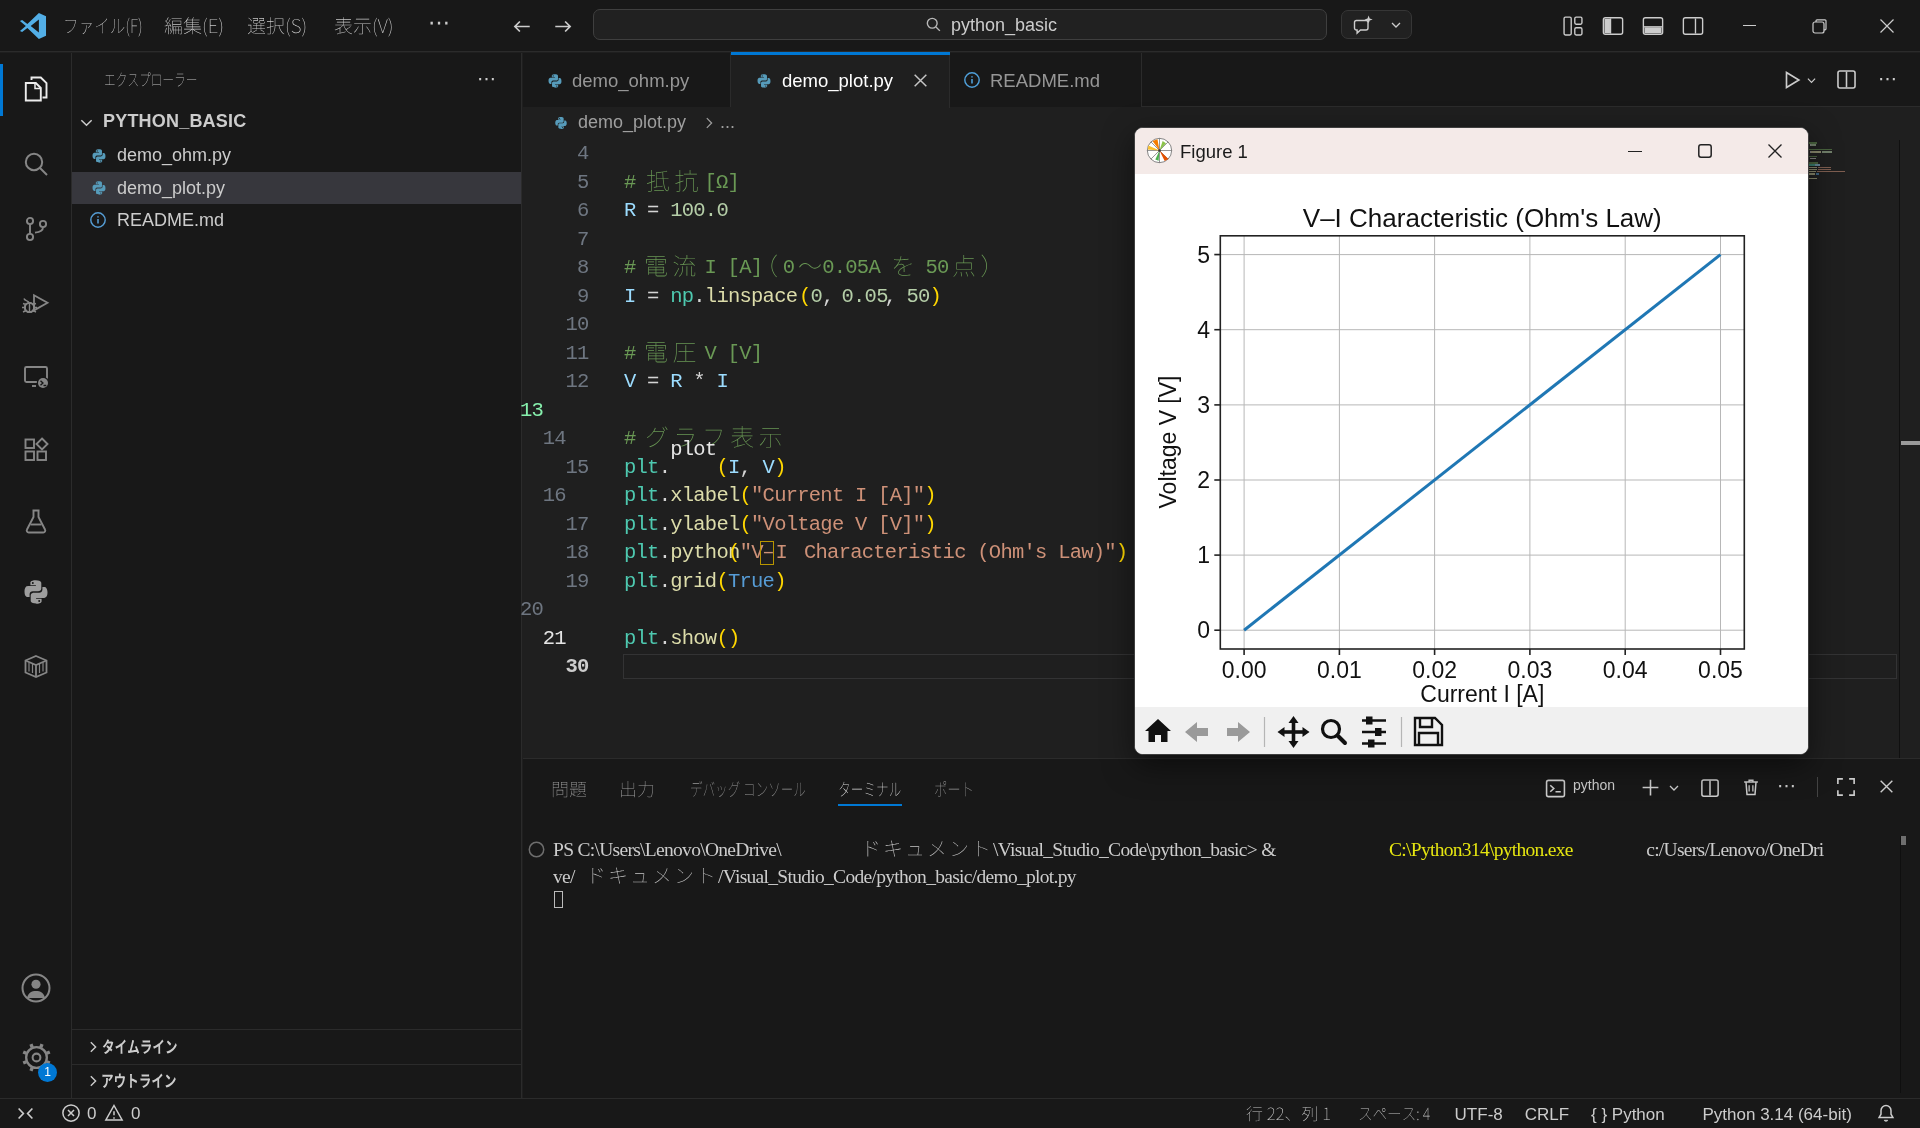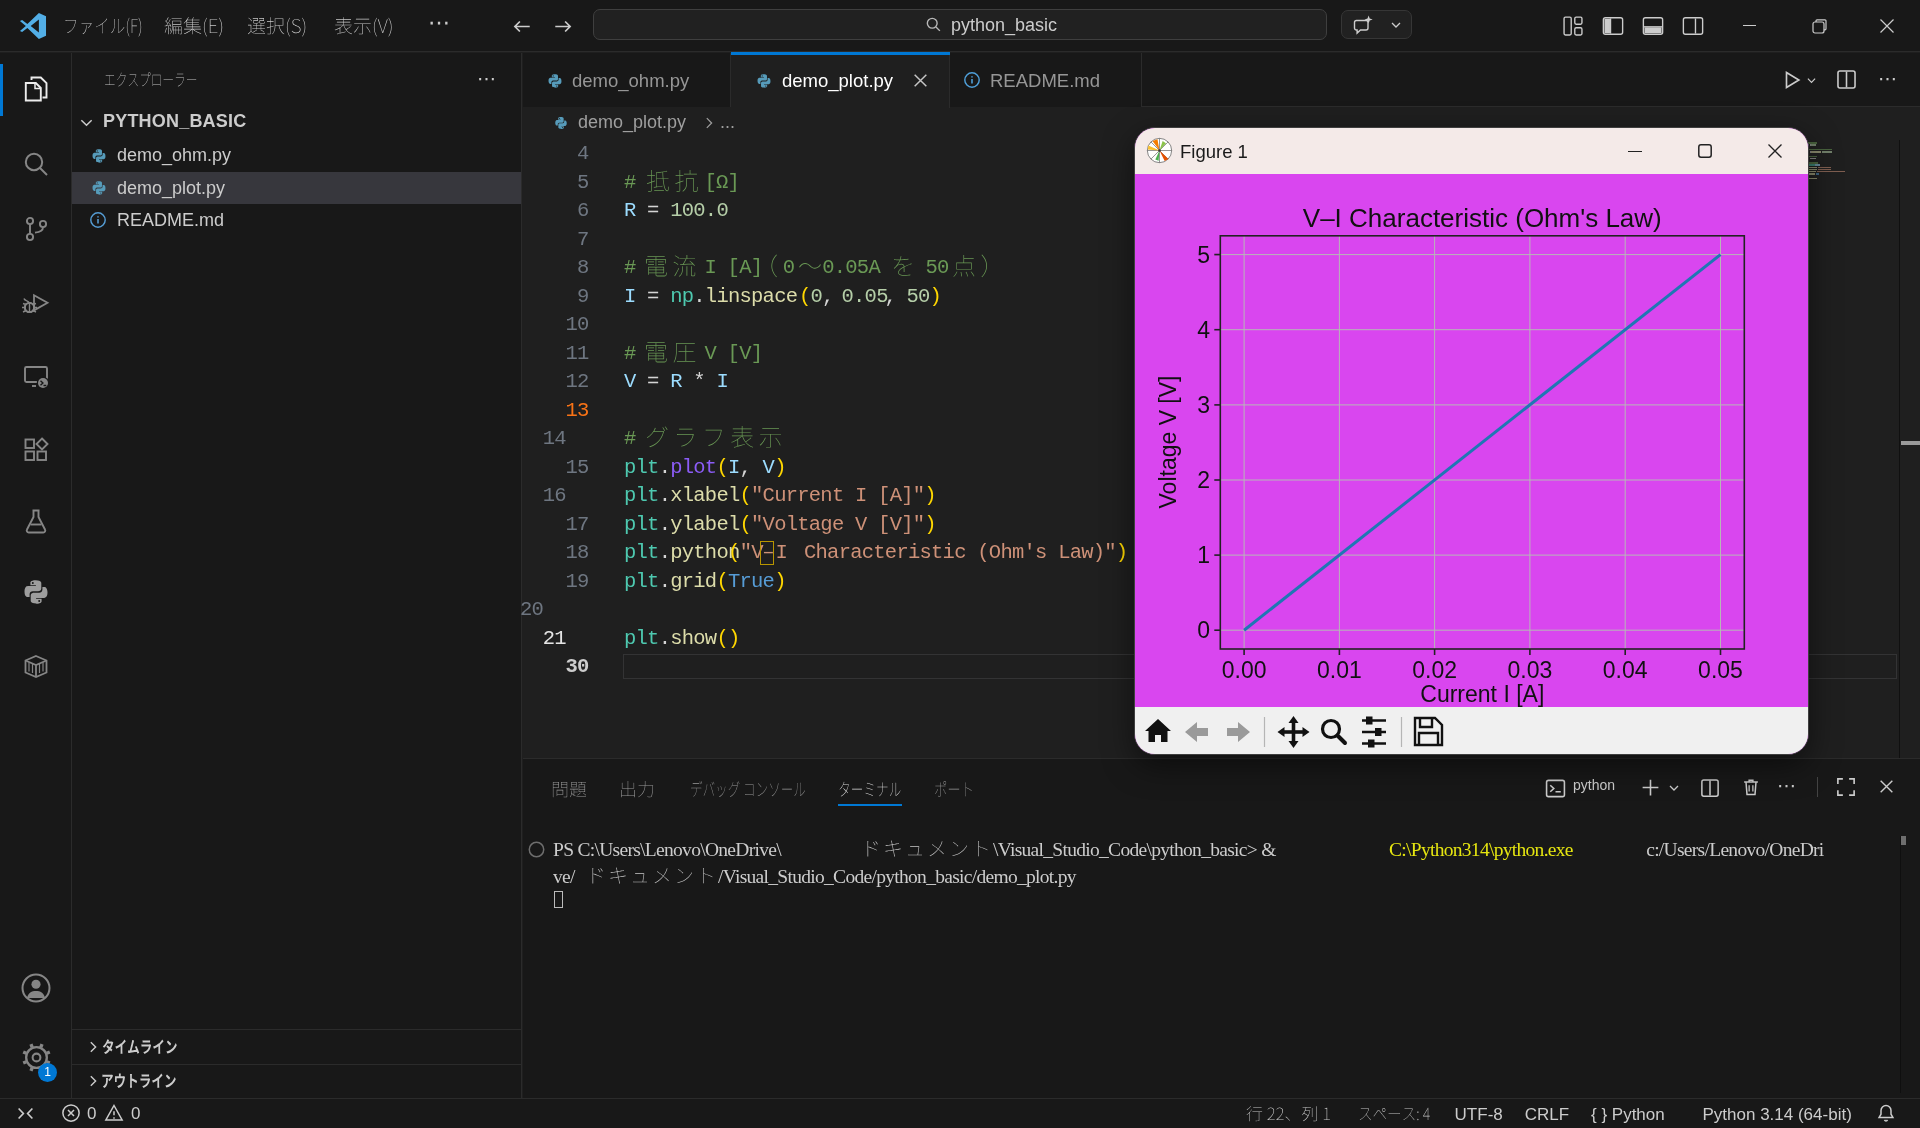--- a/index.html
+++ b/index.html
@@ -264,21 +264,21 @@
 <div class="a" style="left:623px;top:653.5px;width:1274px;height:25px;border:1px solid #333334"></div>
 <div class="a mono" style="left:520px;top:140.0px;width:68.6px;text-align:right;color:#6e7681">4</div>
 <div class="a mono" style="left:520px;top:168.5px;width:68.6px;text-align:right;color:#6e7681">5</div>
 <div class="a mono" style="left:520px;top:197.0px;width:68.6px;text-align:right;color:#6e7681">6</div>
 <div class="a mono" style="left:520px;top:225.5px;width:68.6px;text-align:right;color:#6e7681">7</div>
 <div class="a mono" style="left:520px;top:254.0px;width:68.6px;text-align:right;color:#6e7681">8</div>
 <div class="a mono" style="left:520px;top:282.5px;width:68.6px;text-align:right;color:#6e7681">9</div>
 <div class="a mono" style="left:520px;top:311.0px;width:68.6px;text-align:right;color:#6e7681">10</div>
 <div class="a mono" style="left:520px;top:339.5px;width:68.6px;text-align:right;color:#6e7681">11</div>
 <div class="a mono" style="left:520px;top:368.0px;width:68.6px;text-align:right;color:#6e7681">12</div>
-<div class="a mono" style="left:520px;top:396.5px;width:68.6px;text-align:right;color:#f97316">13</div>
+<div class="a mono" style="left:520px;top:396.5px;width:68.6px;text-align:left;color:#86efac">13</div>
 <div class="a mono" style="left:520px;top:425.0px;width:68.6px;text-align:center;color:#6e7681">14</div>
 <div class="a mono" style="left:520px;top:453.5px;width:68.6px;text-align:right;color:#6e7681">15</div>
 <div class="a mono" style="left:520px;top:482.0px;width:68.6px;text-align:center;color:#6e7681">16</div>
 <div class="a mono" style="left:520px;top:510.5px;width:68.6px;text-align:right;color:#6e7681">17</div>
 <div class="a mono" style="left:520px;top:539.0px;width:68.6px;text-align:right;color:#6e7681">18</div>
 <div class="a mono" style="left:520px;top:567.5px;width:68.6px;text-align:right;color:#6e7681">19</div>
 <div class="a mono" style="left:520px;top:596.0px;width:68.6px;text-align:left;color:#6e7681">20</div>
 <div class="a mono" style="left:520px;top:624.5px;width:68.6px;text-align:center;color:#e5e5e5">21</div>
 <div class="a mono" style="left:520px;top:653.0px;width:68.6px;text-align:right;font-weight:bold;color:#cccccc">30</div>
 <div class="a mono" style="left:624.00px;top:168.5px;color:#6a9955">#</div>
@@ -346,21 +346,21 @@
 <div class="a mono" style="left:693.30px;top:368.0px;color:#d4d4d4">*</div>
 <div class="a mono" style="left:716.40px;top:368.0px;color:#9cdcfe">I</div>
 <div class="a mono" style="left:624.00px;top:425.0px;color:#6a9955">#</div>
 <svg class="a" style="left:645.1px;top:416.2px;overflow:visible" width="2" height="2">
     <g transform="translate(0,30) scale(1.0000,1)">
       <path fill="#6a9955" d="M18.0 -18.7Q18.3 -18.3 18.7 -17.8Q19.1 -17.2 19.4 -16.6Q19.8 -16.0 20.0 -15.5L19.4 -15.1Q19.0 -15.8 18.4 -16.8Q17.9 -17.8 17.4 -18.4ZM20.4 -19.6Q20.8 -19.2 21.2 -18.6Q21.6 -18.0 21.9 -17.4Q22.3 -16.8 22.5 -16.3L21.9 -16.0Q21.5 -16.8 20.9 -17.7Q20.4 -18.6 19.8 -19.3ZM19.1 -14.5Q19.0 -14.3 18.9 -14.0Q18.8 -13.8 18.7 -13.6Q18.4 -12.3 17.8 -10.8Q17.2 -9.3 16.3 -7.8Q15.5 -6.4 14.4 -5.1Q12.9 -3.2 10.6 -1.6Q8.4 0.0 5.0 1.2L4.3 0.6Q6.3 0.0 8.0 -0.9Q9.8 -1.8 11.2 -3.0Q12.7 -4.2 13.8 -5.5Q14.9 -6.8 15.7 -8.3Q16.6 -9.7 17.2 -11.2Q17.8 -12.7 18.1 -14.0H8.4L8.8 -14.7Q9.1 -14.7 10.0 -14.7Q10.8 -14.7 12.0 -14.7Q13.1 -14.7 14.2 -14.7Q15.4 -14.7 16.2 -14.7Q17.1 -14.7 17.3 -14.7Q17.7 -14.7 17.9 -14.7Q18.2 -14.8 18.3 -14.9ZM10.8 -17.9Q10.6 -17.6 10.5 -17.3Q10.3 -16.9 10.2 -16.6Q9.6 -15.4 8.6 -13.9Q7.6 -12.4 6.1 -10.9Q4.7 -9.4 2.5 -8.0L1.9 -8.4Q3.4 -9.3 4.7 -10.5Q5.9 -11.6 6.9 -12.7Q7.8 -13.9 8.5 -15.0Q9.1 -16.1 9.5 -16.9Q9.6 -17.1 9.7 -17.5Q9.8 -17.9 9.9 -18.2Z M34.1 -17.3Q34.6 -17.3 35.0 -17.3Q35.4 -17.2 35.9 -17.2Q36.2 -17.2 37.2 -17.2Q38.1 -17.2 39.4 -17.2Q40.6 -17.2 41.9 -17.2Q43.2 -17.2 44.2 -17.2Q45.2 -17.2 45.6 -17.2Q46.2 -17.2 46.6 -17.3Q47.0 -17.3 47.4 -17.3V-16.5Q47.0 -16.5 46.6 -16.5Q46.1 -16.5 45.6 -16.5Q45.2 -16.5 44.2 -16.5Q43.2 -16.5 42.0 -16.5Q40.7 -16.5 39.5 -16.5Q38.2 -16.5 37.3 -16.5Q36.3 -16.5 35.9 -16.5Q35.4 -16.5 35.0 -16.5Q34.6 -16.5 34.1 -16.5ZM48.8 -11.7Q48.8 -11.6 48.7 -11.4Q48.7 -11.3 48.7 -11.2Q48.3 -9.4 47.4 -7.6Q46.5 -5.7 45.2 -4.2Q43.3 -2.1 41.1 -1.1Q38.9 -0.0 36.6 0.6L36.0 -0.1Q38.4 -0.6 40.7 -1.7Q42.9 -2.9 44.6 -4.7Q45.8 -6.0 46.7 -7.8Q47.5 -9.6 47.8 -11.2Q47.6 -11.2 46.8 -11.2Q45.9 -11.2 44.7 -11.2Q43.5 -11.2 42.1 -11.2Q40.7 -11.2 39.4 -11.2Q38.0 -11.2 36.8 -11.2Q35.6 -11.2 34.9 -11.2Q34.1 -11.2 33.9 -11.2Q33.5 -11.2 33.1 -11.2Q32.6 -11.2 32.0 -11.1V-12.0Q32.6 -12.0 33.1 -11.9Q33.5 -11.9 33.9 -11.9Q34.1 -11.9 34.9 -11.9Q35.6 -11.9 36.8 -11.9Q37.9 -11.9 39.3 -11.9Q40.6 -11.9 42.0 -11.9Q43.3 -11.9 44.5 -11.9Q45.6 -11.9 46.4 -11.9Q47.2 -11.9 47.4 -11.9Q47.6 -11.9 47.9 -11.9Q48.1 -12.0 48.2 -12.0Z M76.8 -15.9Q76.7 -15.8 76.7 -15.6Q76.6 -15.5 76.6 -15.2Q76.4 -14.2 76.1 -13.0Q75.8 -11.8 75.3 -10.5Q74.9 -9.3 74.3 -8.2Q73.7 -7.1 73.0 -6.2Q71.9 -4.9 70.7 -3.7Q69.4 -2.6 67.7 -1.6Q66.1 -0.7 63.8 -0.0L63.2 -0.7Q65.4 -1.4 67.1 -2.2Q68.8 -3.1 70.1 -4.2Q71.4 -5.3 72.5 -6.7Q73.4 -7.8 74.1 -9.4Q74.8 -11.0 75.3 -12.6Q75.8 -14.3 75.9 -15.5Q75.6 -15.5 74.6 -15.5Q73.5 -15.5 72.1 -15.5Q70.7 -15.5 69.1 -15.5Q67.6 -15.5 66.1 -15.5Q64.7 -15.5 63.8 -15.5Q62.8 -15.5 62.6 -15.5Q62.0 -15.5 61.5 -15.5Q61.1 -15.5 60.6 -15.5V-16.3Q61.0 -16.3 61.2 -16.3Q61.5 -16.2 61.9 -16.2Q62.2 -16.2 62.6 -16.2Q62.8 -16.2 63.5 -16.2Q64.3 -16.2 65.4 -16.2Q66.5 -16.2 67.8 -16.2Q69.1 -16.2 70.4 -16.2Q71.7 -16.2 72.8 -16.2Q73.9 -16.2 74.6 -16.2Q75.4 -16.2 75.5 -16.2Q75.7 -16.2 75.9 -16.2Q76.0 -16.2 76.2 -16.3Z M87.8 -17.5H106.6V-16.8H87.8ZM88.8 -14.1H105.7V-13.4H88.8ZM86.9 -10.4H107.5V-9.7H86.9ZM96.8 -19.9H97.5V-10.0H96.8ZM96.6 -10.2 97.2 -9.9Q96.3 -8.9 95.1 -8.0Q93.8 -7.0 92.4 -6.1Q90.9 -5.3 89.4 -4.6Q88.0 -3.9 86.6 -3.4Q86.6 -3.5 86.5 -3.6Q86.4 -3.7 86.3 -3.9Q86.2 -4.0 86.1 -4.0Q87.5 -4.4 89.0 -5.1Q90.4 -5.8 91.8 -6.6Q93.3 -7.4 94.5 -8.4Q95.7 -9.3 96.6 -10.2ZM97.7 -10.2Q98.5 -7.5 100.0 -5.2Q101.4 -3.0 103.5 -1.4Q105.5 0.2 108.1 1.0Q108.1 1.1 108.0 1.2Q107.9 1.3 107.8 1.4Q107.7 1.5 107.6 1.6Q105.0 0.7 103.0 -0.9Q100.9 -2.6 99.4 -4.9Q97.9 -7.2 97.1 -10.1ZM105.8 -8.4 106.3 -8.0Q105.5 -7.3 104.5 -6.5Q103.5 -5.8 102.5 -5.1Q101.4 -4.4 100.5 -3.8L100.1 -4.3Q101.0 -4.8 102.1 -5.6Q103.1 -6.3 104.1 -7.0Q105.1 -7.8 105.8 -8.4ZM88.9 1.1Q90.2 0.7 92.0 0.2Q93.8 -0.3 95.8 -0.9Q97.8 -1.4 99.9 -2.0L100.0 -1.4Q98.1 -0.8 96.1 -0.3Q94.2 0.3 92.4 0.8Q90.6 1.3 89.2 1.7ZM92.4 -6.5 93.1 -7.2V-7.2V0.4H92.4Z M125.2 -11.8H125.9V0.4Q125.9 0.9 125.8 1.2Q125.6 1.4 125.1 1.5Q124.7 1.6 123.7 1.6Q122.8 1.6 121.2 1.6Q121.1 1.5 121.1 1.3Q121.0 1.1 120.8 0.9Q121.8 0.9 122.6 0.9Q123.4 1.0 123.9 0.9Q124.4 0.9 124.7 0.9Q125.0 0.9 125.1 0.8Q125.2 0.7 125.2 0.4ZM120.1 -8.4 120.8 -8.2Q120.2 -6.7 119.3 -5.3Q118.4 -3.8 117.4 -2.6Q116.4 -1.4 115.4 -0.5Q115.3 -0.5 115.2 -0.6Q115.1 -0.7 115.0 -0.8Q114.8 -0.9 114.7 -0.9Q116.4 -2.3 117.8 -4.2Q119.2 -6.2 120.1 -8.4ZM130.3 -8.0 130.9 -8.2Q131.9 -7.1 132.8 -5.8Q133.7 -4.4 134.5 -3.1Q135.2 -1.8 135.6 -0.8L135.0 -0.5Q134.6 -1.5 133.9 -2.8Q133.1 -4.1 132.2 -5.5Q131.3 -6.8 130.3 -8.0ZM117.3 -17.9H134.0V-17.2H117.3ZM115.2 -12.0H136.0V-11.4H115.2Z"></path>
     </g>
   </svg>
 <div class="a mono" style="left:624.00px;top:453.5px;color:#4ec9b0">plt</div>
 <div class="a mono" style="left:658.65px;top:453.5px;color:#d4d4d4">.</div>
-<div class="a mono" style="left:670.20px;top:454px;color:#8b5cf6">plot</div>
+<div class="a mono" style="left:670.20px;top:436px;color:#e5e5e5">plot</div>
 <div class="a mono" style="left:716.40px;top:453.5px;color:#ffd700">(</div>
 <div class="a mono" style="left:727.95px;top:453.5px;color:#9cdcfe">I</div>
 <div class="a mono" style="left:739.50px;top:453.5px;color:#d4d4d4">,</div>
 <div class="a mono" style="left:762.60px;top:453.5px;color:#9cdcfe">V</div>
 <div class="a mono" style="left:774.15px;top:453.5px;color:#ffd700">)</div>
 <div class="a mono" style="left:624.00px;top:482.0px;color:#4ec9b0">plt</div>
 <div class="a mono" style="left:658.65px;top:482.0px;color:#d4d4d4">.</div>
 <div class="a mono" style="left:670.20px;top:482.0px;color:#dcdcaa">xlabel</div>
 <div class="a mono" style="left:739.50px;top:482.0px;color:#ffd700">(</div>
 <div class="a mono" style="left:751.05px;top:482.0px;color:#ce9178">"Current I [A]"</div>
@@ -524,21 +524,21 @@
       <path fill="#cccccc" d="M13.0 -11.2Q13.0 -11.2 12.9 -11.0Q12.8 -10.9 12.8 -10.8Q12.5 -9.9 11.9 -8.9Q11.4 -7.9 10.8 -6.9Q10.1 -5.9 9.4 -5.2Q8.5 -4.1 7.4 -3.2Q6.3 -2.2 5.1 -1.4Q3.9 -0.6 2.5 0.0L2.1 -0.4Q3.5 -1.0 4.7 -1.8Q6.0 -2.6 7.1 -3.6Q8.2 -4.6 9.1 -5.6Q9.7 -6.3 10.4 -7.2Q11.0 -8.2 11.5 -9.1Q12.0 -10.1 12.3 -10.9Q12.1 -10.9 11.6 -10.9Q11.0 -10.9 10.2 -10.9Q9.4 -10.9 8.5 -10.9Q7.6 -10.9 6.8 -10.9Q6.0 -10.9 5.4 -10.9Q4.9 -10.9 4.8 -10.9Q4.5 -10.9 4.2 -10.9Q3.9 -10.9 3.6 -10.9Q3.3 -10.9 3.3 -10.9V-11.5Q3.3 -11.5 3.6 -11.5Q3.8 -11.5 4.2 -11.5Q4.5 -11.4 4.8 -11.4Q4.9 -11.4 5.4 -11.4Q5.9 -11.4 6.7 -11.4Q7.5 -11.4 8.3 -11.4Q9.1 -11.4 9.9 -11.4Q10.7 -11.4 11.2 -11.4Q11.8 -11.4 11.9 -11.4Q12.2 -11.4 12.4 -11.5Q12.5 -11.5 12.7 -11.5ZM9.7 -5.5Q10.4 -4.9 11.1 -4.2Q11.8 -3.5 12.5 -2.8Q13.2 -2.1 13.8 -1.4Q14.5 -0.8 14.9 -0.2L14.5 0.2Q13.9 -0.6 13.0 -1.5Q12.2 -2.5 11.2 -3.5Q10.3 -4.4 9.3 -5.2Z M28.7 -10.0Q28.7 -9.4 29.1 -9.0Q29.5 -8.6 30.1 -8.6Q30.7 -8.6 31.1 -9.0Q31.5 -9.4 31.5 -10.0Q31.5 -10.6 31.1 -11.0Q30.7 -11.4 30.1 -11.4Q29.5 -11.4 29.1 -11.0Q28.7 -10.6 28.7 -10.0ZM28.2 -10.0Q28.2 -10.5 28.4 -11.0Q28.7 -11.4 29.1 -11.7Q29.5 -11.9 30.1 -11.9Q30.6 -11.9 31.0 -11.7Q31.5 -11.4 31.7 -11.0Q32.0 -10.5 32.0 -10.0Q32.0 -9.5 31.7 -9.0Q31.5 -8.6 31.0 -8.3Q30.6 -8.1 30.1 -8.1Q29.5 -8.1 29.1 -8.3Q28.7 -8.6 28.4 -9.0Q28.2 -9.5 28.2 -10.0ZM18.2 -4.1Q18.5 -4.4 18.7 -4.6Q18.9 -4.8 19.2 -5.1Q19.5 -5.4 20.0 -5.9Q20.4 -6.4 20.9 -7.0Q21.4 -7.6 21.8 -8.2Q22.3 -8.8 22.7 -9.2Q23.3 -9.9 23.8 -10.0Q24.3 -10.1 25.1 -9.4Q25.5 -8.9 26.2 -8.3Q26.8 -7.6 27.4 -6.9Q28.1 -6.3 28.6 -5.8Q29.1 -5.2 29.8 -4.4Q30.5 -3.6 31.3 -2.8Q32.0 -2.0 32.7 -1.3L32.2 -0.9Q31.6 -1.6 30.9 -2.4Q30.2 -3.2 29.5 -4.0Q28.8 -4.8 28.2 -5.4Q27.8 -5.8 27.4 -6.3Q26.9 -6.8 26.4 -7.3Q25.9 -7.8 25.5 -8.2Q25.1 -8.7 24.8 -9.0Q24.2 -9.5 23.9 -9.5Q23.5 -9.4 23.0 -8.8Q22.7 -8.4 22.2 -7.8Q21.7 -7.3 21.3 -6.7Q20.8 -6.1 20.3 -5.6Q19.9 -5.0 19.6 -4.7Q19.3 -4.4 19.1 -4.1Q18.9 -3.8 18.7 -3.6Z M35.9 -6.9Q36.1 -6.8 36.4 -6.8Q36.7 -6.8 37.0 -6.8Q37.4 -6.8 37.9 -6.8Q38.0 -6.8 38.5 -6.8Q39.0 -6.8 39.8 -6.8Q40.6 -6.8 41.5 -6.8Q42.5 -6.8 43.4 -6.8Q44.4 -6.8 45.2 -6.8Q46.0 -6.8 46.6 -6.8Q47.2 -6.8 47.4 -6.8Q48.1 -6.8 48.5 -6.8Q48.9 -6.8 49.1 -6.9V-6.2Q48.9 -6.2 48.4 -6.2Q48.0 -6.3 47.4 -6.3Q47.2 -6.3 46.6 -6.3Q46.0 -6.3 45.2 -6.3Q44.4 -6.3 43.4 -6.3Q42.5 -6.3 41.6 -6.3Q40.6 -6.3 39.8 -6.3Q39.1 -6.3 38.5 -6.3Q38.0 -6.3 37.9 -6.3Q37.2 -6.3 36.7 -6.2Q36.2 -6.2 35.9 -6.2Z M64.0 -11.2Q64.0 -11.2 63.9 -11.0Q63.8 -10.9 63.8 -10.8Q63.5 -9.9 62.9 -8.9Q62.4 -7.9 61.8 -6.9Q61.1 -5.9 60.4 -5.2Q59.5 -4.1 58.4 -3.2Q57.3 -2.2 56.1 -1.4Q54.9 -0.6 53.5 0.0L53.1 -0.4Q54.5 -1.0 55.7 -1.8Q57.0 -2.6 58.1 -3.6Q59.2 -4.6 60.1 -5.6Q60.7 -6.3 61.4 -7.2Q62.0 -8.2 62.5 -9.1Q63.0 -10.1 63.3 -10.9Q63.1 -10.9 62.6 -10.9Q62.0 -10.9 61.2 -10.9Q60.4 -10.9 59.5 -10.9Q58.6 -10.9 57.8 -10.9Q57.0 -10.9 56.4 -10.9Q55.9 -10.9 55.8 -10.9Q55.5 -10.9 55.2 -10.9Q54.9 -10.9 54.6 -10.9Q54.3 -10.9 54.3 -10.9V-11.5Q54.3 -11.5 54.6 -11.5Q54.8 -11.5 55.2 -11.5Q55.5 -11.4 55.8 -11.4Q55.9 -11.4 56.4 -11.4Q56.9 -11.4 57.7 -11.4Q58.5 -11.4 59.3 -11.4Q60.1 -11.4 60.9 -11.4Q61.7 -11.4 62.2 -11.4Q62.8 -11.4 62.9 -11.4Q63.2 -11.4 63.4 -11.5Q63.5 -11.5 63.7 -11.5ZM60.7 -5.5Q61.4 -4.9 62.1 -4.2Q62.8 -3.5 63.5 -2.8Q64.2 -2.1 64.8 -1.4Q65.5 -0.8 65.9 -0.2L65.5 0.2Q64.9 -0.6 64.0 -1.5Q63.2 -2.5 62.2 -3.5Q61.3 -4.4 60.3 -5.2Z M70.0 -7.1Q69.7 -7.1 69.5 -7.2Q69.3 -7.4 69.3 -7.8Q69.3 -8.2 69.5 -8.4Q69.7 -8.6 70.0 -8.6Q70.2 -8.6 70.4 -8.4Q70.7 -8.2 70.7 -7.8Q70.7 -7.4 70.4 -7.2Q70.2 -7.1 70.0 -7.1ZM70.0 0.2Q69.7 0.2 69.5 0.0Q69.3 -0.2 69.3 -0.5Q69.3 -0.9 69.5 -1.1Q69.7 -1.3 70.0 -1.3Q70.2 -1.3 70.4 -1.1Q70.7 -0.9 70.7 -0.5Q70.7 -0.2 70.4 0.0Q70.2 0.2 70.0 0.2Z M81.5 0.0V-9.2Q81.5 -9.6 81.5 -10.2Q81.5 -10.8 81.6 -11.2H81.5Q81.3 -10.8 81.0 -10.4Q80.8 -9.9 80.5 -9.5L76.8 -4.2H83.9V-3.6H76.0V-3.9L81.7 -12.3H82.1V0.0Z"></path>
     </g>
   </svg>
 <div class="a" style="left:1454.6px;top:1104.5px;color:#cccccc;font-size:17px">UTF-8</div>
 <div class="a" style="left:1524.7px;top:1104.5px;color:#cccccc;font-size:17px">CRLF</div>
 <div class="a" style="left:1591px;top:1104.5px;color:#cccccc;font-size:17px">{ } Python</div>
 <div class="a" style="left:1702.5px;top:1104.5px;color:#cccccc;font-size:17px">Python 3.14 (64-bit)</div>
 <svg class="a" style="left:1876px;top:1103px" width="20" height="20" viewBox="0 0 16 16">
 <path d="M8 2a4 4 0 0 1 4 4v3l1.5 2.5h-11L4 9V6a4 4 0 0 1 4-4zM6.8 13.5a1.3 1.3 0 0 0 2.4 0" stroke="#cccccc" stroke-width="1.2" fill="none"></path>
   </svg>
-<div class="a" style="left:1134px;top:127px;width:675px;height:628px;background:#d946ef;border:1.5px solid #3f3f3f;border-radius:21px;box-shadow:0 10px 30px rgba(0,0,0,0.5);overflow:hidden">
+<div class="a" style="left:1134px;top:127px;width:675px;height:628px;background:#ffffff;border:1.5px solid #3f3f3f;border-radius:9px;box-shadow:0 10px 30px rgba(0,0,0,0.5);overflow:hidden">
 <div class="a" style="left:0;top:0;width:675px;height:46px;background:#f4eae8"></div>
 <svg class="a" style="left:11px;top:9px" width="27" height="27" viewBox="0 0 24 24">
 <circle cx="12" cy="12" r="10.8" fill="#ffffff" stroke="#666" stroke-width="0.7"></circle>
 <g stroke="#444" stroke-width="0.5">
 <path d="M12 1.2v21.6M1.2 12h21.6M4.4 4.4l15.2 15.2M19.6 4.4 4.4 19.6"></path>
       </g>
 <path d="M12 12 5.8 3.5 10.2 2.1z" fill="#f57c00"></path>
 <path d="M12 12 1.6 11.2l.6-3.6z" fill="#fbc02d"></path>
 <path d="M12 12 14.8 3.6l3 1.9z" fill="#8bc34a"></path>
 <path d="M12 12 19.9 19.6 16.6 21.4z" fill="#e65100"></path>

